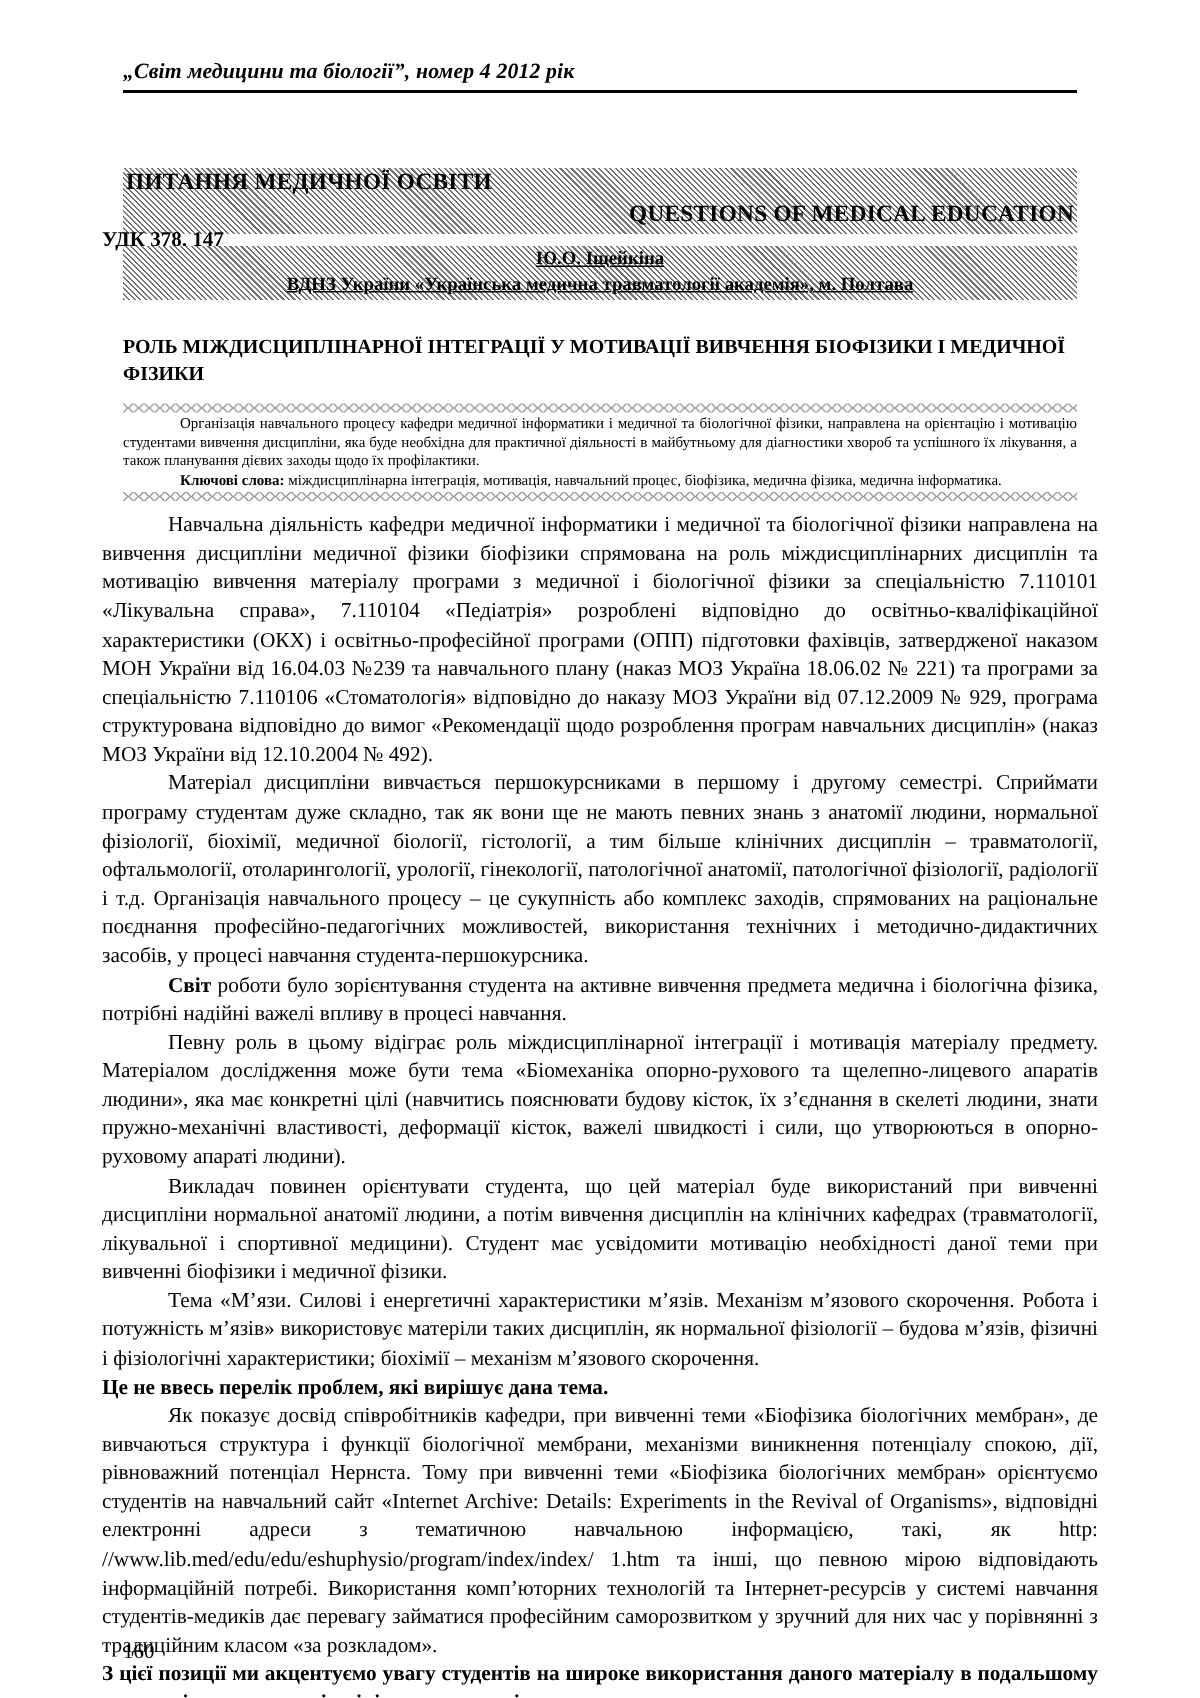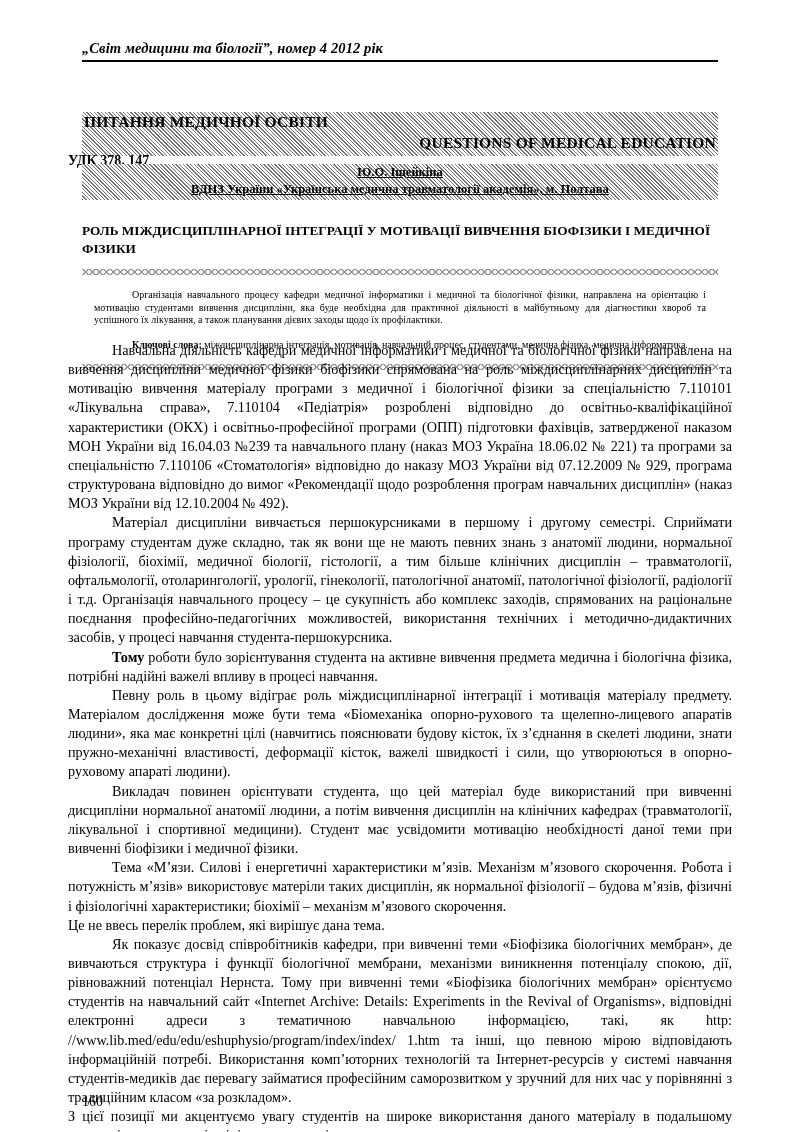--- a/index.html
+++ b/index.html
@@ -135,41 +135,42 @@
       linear-gradient(45deg, transparent 45%, #9a9a9a 45%, #9a9a9a 55%, transparent 55%),
       linear-gradient(-45deg, transparent 45%, #9a9a9a 45%, #9a9a9a 55%, transparent 55%);
   }
   .abstract-body {
     font-size: 10px;
     line-height: 12.6px;
     text-align: justify;
     padding: 2px 0 1px 0;
   }
   .abstract-body p {
-    margin: 12px;
+    margin: 0;
     text-indent: 38px;
   }
   .kw-label { font-weight: bold; }
 
   
   .main-text {
     position: absolute;
     left: 68px;
     top: 341px;
     width: 664px;
     font-size: 14.2px;
     line-height: 19.15px;
     text-align: justify;
   }
   .main-text p {
     margin: 0;
     text-indent: 44px;
   }
   .main-text p.noindent {
     text-indent: 0;
+    font-weight: bold;
   }
   .bold { font-weight: bold; }
 
   
   .folio {
     position: absolute;
     left: 82px;
     top: 1094px;
     font-size: 14px;
   }
@@ -195,29 +196,29 @@
     <div class="a-line">Ю.О. Іщейкіна</div>
     <div class="a-line">ВДНЗ України «Українська медична травматології академія»,  м. Полтава</div>
   </div>
 
   <div class="article-title">РОЛЬ МІЖДИСЦИПЛІНАРНОЇ ІНТЕГРАЦІЇ У МОТИВАЦІЇ ВИВЧЕННЯ БІОФІЗИКИ І МЕДИЧНОЇ ФІЗИКИ</div>
 
   <div class="abstract">
     <div class="wave"></div>
     <div class="abstract-body">
       <p>Організація навчального процесу кафедри медичної інформатики і медичної та біологічної фізики, направлена на орієнтацію і мотивацію студентами вивчення дисципліни, яка буде необхідна для практичної діяльності в майбутньому для діагностики хвороб та успішного їх лікування, а також планування дієвих заходы щодо їх профілактики.</p>
-      <p><span class="kw-label">Ключові слова:</span><span> міждисциплінарна інтеграція, мотивація, навчальний процес, студентами, медична фізика, медична інформатика.</span></p>
+      <p><span class="kw-label">Ключові слова:</span><span> міждисциплінарна інтеграція, мотивація, навчальний процес, біофізика, медична фізика, медична інформатика.</span></p>
     </div>
     <div class="wave"></div>
   </div>
 
   <div class="main-text">
     <p>Навчальна діяльність кафедри медичної інформатики і медичної та біологічної фізики направлена на вивчення дисципліни медичної фізики біофізики  спрямована на роль міждисциплінарних дисциплін та мотивацію вивчення матеріалу програми з медичної і біологічної фізики за спеціальністю 7.110101 «Лікувальна справа», 7.110104 «Педіатрія» розроблені відповідно до освітньо-кваліфікаційної характеристики (ОКХ) і освітньо-професійної програми (ОПП) підготовки фахівців, затвердженої наказом МОН України від 16.04.03 №239 та навчального плану (наказ МОЗ Україна 18.06.02 № 221) та програми за спеціальністю 7.110106 «Стоматологія» відповідно до наказу МОЗ України від 07.12.2009 № 929, програма структурована відповідно до вимог «Рекомендації щодо розроблення програм навчальних дисциплін» (наказ МОЗ України від 12.10.2004 № 492).</p>
     <p>Матеріал дисципліни вивчається першокурсниками в першому і другому семестрі. Сприймати програму студентам дуже складно, так як вони ще не мають певних знань з анатомії людини, нормальної фізіології, біохімії, медичної біології, гістології, а тим більше клінічних дисциплін – травматології, офтальмології, отоларингології, урології, гінекології, патологічної анатомії, патологічної фізіології, радіології і т.д. Організація навчального процесу – це сукупність або комплекс заходів, спрямованих на раціональне поєднання професійно-педагогічних можливостей, використання технічних і методично-дидактичних засобів, у процесі навчання студента-першокурсника.</p>
-    <p><span class="bold">Тому</span><span> роботи було зорієнтування студента на активне вивчення предмета медична і біологічна фізика, потрібні надійні важелі впливу в процесі навчання.</span></p>
+    <p><span class="bold">Світ</span><span> роботи було зорієнтування студента на активне вивчення предмета медична і біологічна фізика, потрібні надійні важелі впливу в процесі навчання.</span></p>
     <p>Певну роль в цьому відіграє роль міждисциплінарної інтеграції і мотивація матеріалу предмету. Матеріалом дослідження може бути тема «Біомеханіка опорно-рухового та щелепно-лицевого апаратів людини», яка має конкретні цілі (навчитись пояснювати будову кісток, їх з’єднання в скелеті людини, знати пружно-механічні властивості, деформації кісток, важелі швидкості і сили, що утворюються в опорно-руховому апараті людини).</p>
     <p>Викладач повинен орієнтувати студента, що цей матеріал буде використаний при вивченні дисципліни нормальної анатомії людини, а потім вивчення дисциплін на клінічних кафедрах (травматології, лікувальної і спортивної медицини). Студент має усвідомити мотивацію необхідності даної теми при вивченні біофізики і медичної фізики.</p>
     <p>Тема «М’язи. Силові  і енергетичні характеристики м’язів. Механізм м’язового скорочення. Робота і потужність м’язів» використовує матеріли таких дисциплін, як нормальної фізіології – будова м’язів, фізичні і фізіологічні характеристики; біохімії – механізм м’язового скорочення.</p>
     <p class="noindent">Це не ввесь перелік проблем, які вирішує дана тема.</p>
     <p>Як показує досвід співробітників кафедри, при вивченні теми «Біофізика біологічних мембран», де вивчаються структура і функції біологічної мембрани, механізми виникнення потенціалу спокою, дії, рівноважний потенціал Нернста. Тому при вивченні теми «Біофізика біологічних мембран» орієнтуємо студентів на навчальний сайт «Internet Archive: Details: Experiments in the Revival of Organisms», відповідні електронні адреси з тематичною навчальною інформацією, такі, як http: //www.lib.med/edu/edu/eshuphysio/program/index/index/  1.htm та інші, що певною мірою відповідають інформаційній потребі. Використання комп’юторних технологій та Інтернет-ресурсів у системі навчання студентів-медиків дає перевагу займатися професійним саморозвитком у зручний для них час у порівнянні з традиційним класом «за розкладом».</p>
     <p class="noindent">З цієї позиції ми акцентуємо увагу студентів на широке використання даного матеріалу в подальшому вивченні теоретичних і клінічних дисциплін.</p>
 
   </div>
 
   <div class="folio">160</div>

